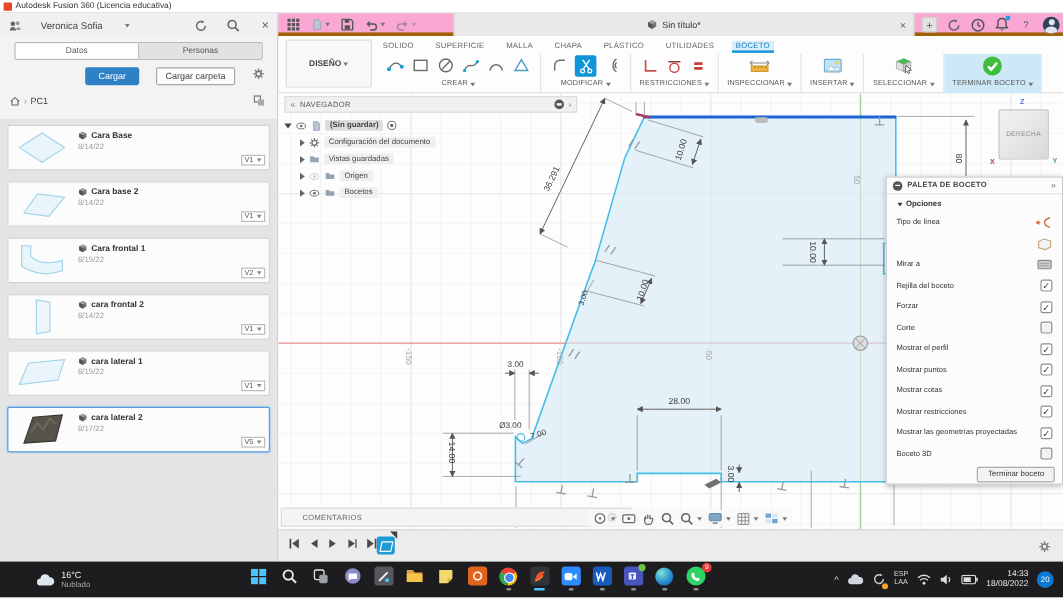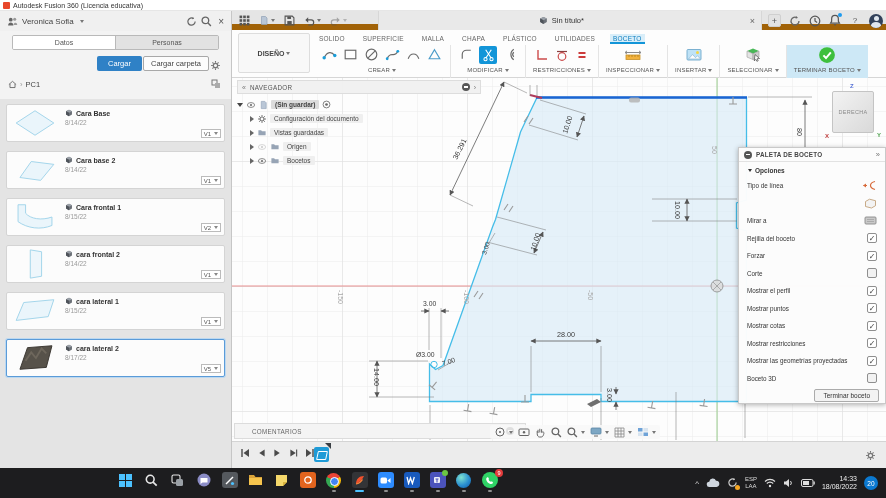--- a/index.html
+++ b/index.html
@@ -7,40 +7,40 @@
 body{font-family:"Liberation Sans",sans-serif;background:#fff;position:relative;font-size:7px;color:#333;-webkit-font-smoothing:antialiased}
 .abs{position:absolute}
 .r{display:flex;align-items:center}
 .cv{width:0;height:0;border-left:2.5px solid transparent;border-right:2.5px solid transparent;border-top:3px solid #777;display:inline-block;margin-left:2px;flex:0 0 auto}
 
 .titlebar{left:0;top:0;width:886px;height:11px;background:#fff;border-bottom:1px solid #e6e6e6;display:flex;align-items:center;padding-left:3px;gap:3px}
 .titlebar .appico{width:7px;height:7px;background:#e8472b;border-radius:1px}
 .titlebar span{font-size:7px;color:#333}
 
 .datapanel{left:0;top:11px;width:232px;height:457px;background:#f3f3f3;border-right:1px solid #c6c6c6}
-.dp-head{height:20px;display:flex;align-items:center;padding:0 7px;gap:4px;background:#f0f0f0}
+.dp-head{height:20px;display:flex;align-items:center;padding:0 7px;gap:16px;background:#f0f0f0}
 .dp-head .uname{font-size:8px;color:#444}
 .dp-head .sp{flex:1}
 .dp-tabs{display:flex;margin:4px 12px 5px 12px;height:15px;border:1px solid #b9b9b9;border-radius:2px;overflow:hidden}
 .dp-tab{flex:1;display:flex;align-items:center;justify-content:center;font-size:7px;color:#555;background:#e2e2e2}
 .dp-tab.on{background:#fff;border-right:1px solid #b9b9b9}
-.dp-actions{display:flex;justify-content:flex-end;align-items:flex-end;gap:1px;padding:1px 10px 5px 10px}
+.dp-actions{display:flex;justify-content:flex-end;align-items:flex-start;gap:14px;padding:1px 10px 5px 10px}
 .btn-blue{background:#2f81c6;color:#fff;font-size:7.5px;padding:3px 11px;border-radius:2px}
 .btn-gray{background:#fcfcfc;border:1px solid #a8a8a8;color:#444;font-size:7.5px;padding:2px 7px;border-radius:2px}
 .dp-crumb{display:flex;align-items:center;gap:3px;padding:3px 10px 4px 8px;font-size:7.5px;color:#444}
 .dp-list{position:absolute;top:88px;left:0;right:0;bottom:0;background:#e4e4e4;padding:5px 6px;overflow:hidden}
 .card{position:relative;height:38px;margin-bottom:9px;background:#fcfcfc;border:1px solid #d4d4d4;border-radius:2px;display:flex;padding:2px}
 .card.sel{border:1px solid #5b9bd8;box-shadow:0 0 0 1px #bcd8f0}
 .card .thumb{width:52px;height:32px;flex:0 0 auto}
 .card .meta{padding:2px 0 0 4px;min-width:0}
 .card .nm{display:flex;align-items:center;gap:3px;font-size:7px;font-weight:bold;color:#333;white-space:nowrap}
 .card .dt2{font-size:6.5px;color:#9a9a9a;margin-top:2px}
 .vchip{position:absolute;right:3px;bottom:3px;border:1px solid #bbb;background:#fff;font-size:6px;color:#555;padding:0 2px;display:flex;align-items:center;gap:1px;height:9px}
 
-.appbar{left:232px;top:11px;width:654px;height:19px;background:#e5e5e5;border-bottom:6px solid #a16207}
+.appbar{left:232px;top:11px;width:654px;height:19px;background:#f9a8d4;border-bottom:3px solid #a16207}
 .ab-left{position:absolute;left:7px;top:0;height:19px;display:flex;align-items:center;gap:9px}
 .tabband{position:absolute;left:146px;top:0;width:384px;height:19px;background:#e9e9e9;border-left:1px solid #d7d7d7;border-right:1px solid #d7d7d7;display:flex;align-items:center}
 .tabband .ttl{flex:1;display:flex;align-items:center;justify-content:center;gap:4px;font-size:7.5px;color:#333}
 .tabband .x{padding:0 6px;font-size:9px;color:#666}
 .ab-right{position:absolute;left:536px;top:0;height:19px;display:flex;align-items:center;gap:8px}
 .plusbox{width:13px;height:13px;background:#e2e2e2;border:1px solid #cfcfcf;border-radius:2px;display:flex;align-items:center;justify-content:center;font-size:9px;color:#555}
 .qm{width:12px;height:12px;border-radius:50%;display:flex;align-items:center;justify-content:center;font-size:8px;color:#555}
 .avatar{width:14px;height:14px;border-radius:50%;background:#32415a;position:relative;overflow:hidden}
 .avatar::before{content:"";position:absolute;left:4.5px;top:2.5px;width:5px;height:5px;border-radius:50%;background:#dfe6ee}
 .avatar::after{content:"";position:absolute;left:2px;top:8.5px;width:10px;height:7px;border-radius:50%;background:#dfe6ee}
@@ -894,20 +894,29 @@
         <path d="M8 1v8" stroke="#4a4a4a" stroke-width="1.4"></path>
       </svg>
   </div>
   <span class="sketchtile"></span>
   <svg class="abs" style="right:10px;top:8px" width="11" height="11" viewBox="0 0 10 10">
       <use href="#i-gear"></use>
     </svg>
 </div>
 
 <div class="abs taskbar">
+  <div class="weather">
+    <svg width="16" height="11" viewBox="0 0 16 11">
+        <path d="M4 10a3 3 0 0 1-.3-6A4 4 0 0 1 11.4 3 3 3 0 0 1 12 10z" fill="#dfe5ec"></path>
+      </svg>
+    <span>
+        <div class="tp">16°C</div>
+        <div class="cn">Nublado</div>
+      </span>
+  </div>
   <div class="tbicons">
     <span class="tbi">
         <span class="ik">
           <svg width="13" height="13" viewBox="0 0 13 13">
             <rect x="0" y="0" width="6" height="6" fill="#4cc2ff"></rect>
             <rect x="7" y="0" width="6" height="6" fill="#4cc2ff"></rect>
             <rect x="0" y="7" width="6" height="6" fill="#4cc2ff"></rect>
             <rect x="7" y="7" width="6" height="6" fill="#4cc2ff"></rect>
           </svg>
         </span>

